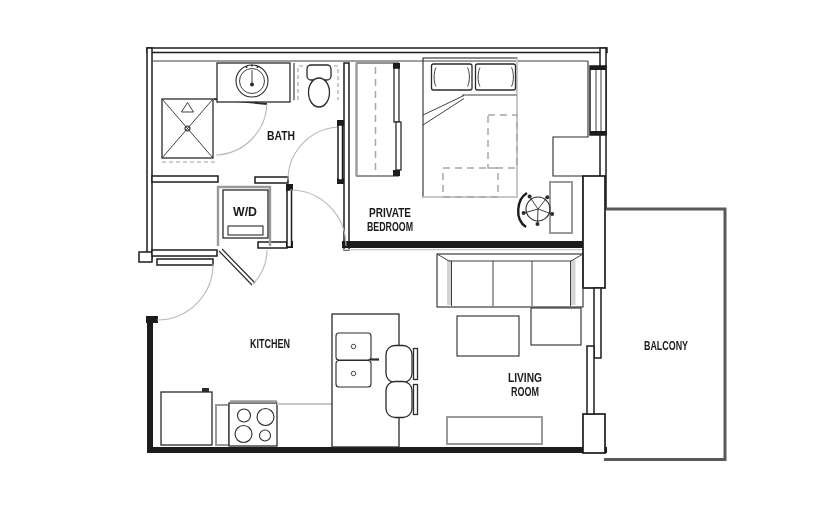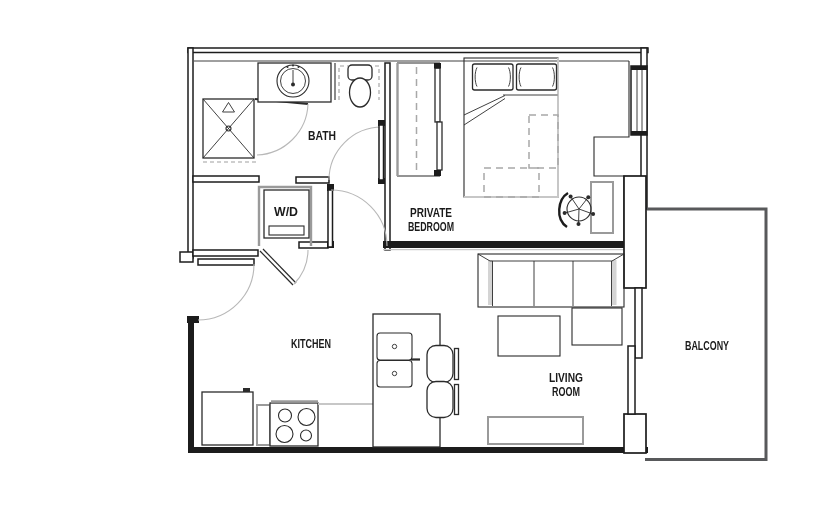--- a/index.html
+++ b/index.html
@@ -1,16 +1,16 @@
 <!DOCTYPE html>
 <html style="--wall: #1c1c1c; --furniture: #2b2b2b; --light_gray: #9a9a9a; --arc: #b8b8b8; --balcony_wall: #58595b; --background: #ffffff;"><head>
 <meta charset="utf-8">
 <style>
   html,body{margin:0;padding:0;background:#fff;}
-  .stage{position:relative;width:732px;height:508px;background:#fff;overflow:hidden;margin-left:41px;}
+  .stage{position:relative;width:732px;height:508px;background:#fff;overflow:hidden;}
   svg{display:block;}
   .walldbl{fill:#fff;stroke:var(--wall,#1c1c1c);stroke-width:1.5;}
   .wallfill{fill:var(--wall,#1c1c1c);stroke:none;}
   .fix{fill:#fff;stroke:var(--furniture,#2b2b2b);stroke-width:1.3;}
   .fixline{fill:none;stroke:var(--furniture,#2b2b2b);stroke-width:1.1;}
   .thin{stroke-width:0.9;}
   .grayline{fill:none;stroke:var(--light_gray,#9a9a9a);stroke-width:2.4;}
   .graybox{fill:#fff;stroke:var(--light_gray,#9a9a9a);stroke-width:2;}
   .ltline{fill:none;stroke:#c7c7c7;stroke-width:2.2;}
   .arc{fill:none;stroke:var(--arc,#b8b8b8);stroke-width:1.1;}

